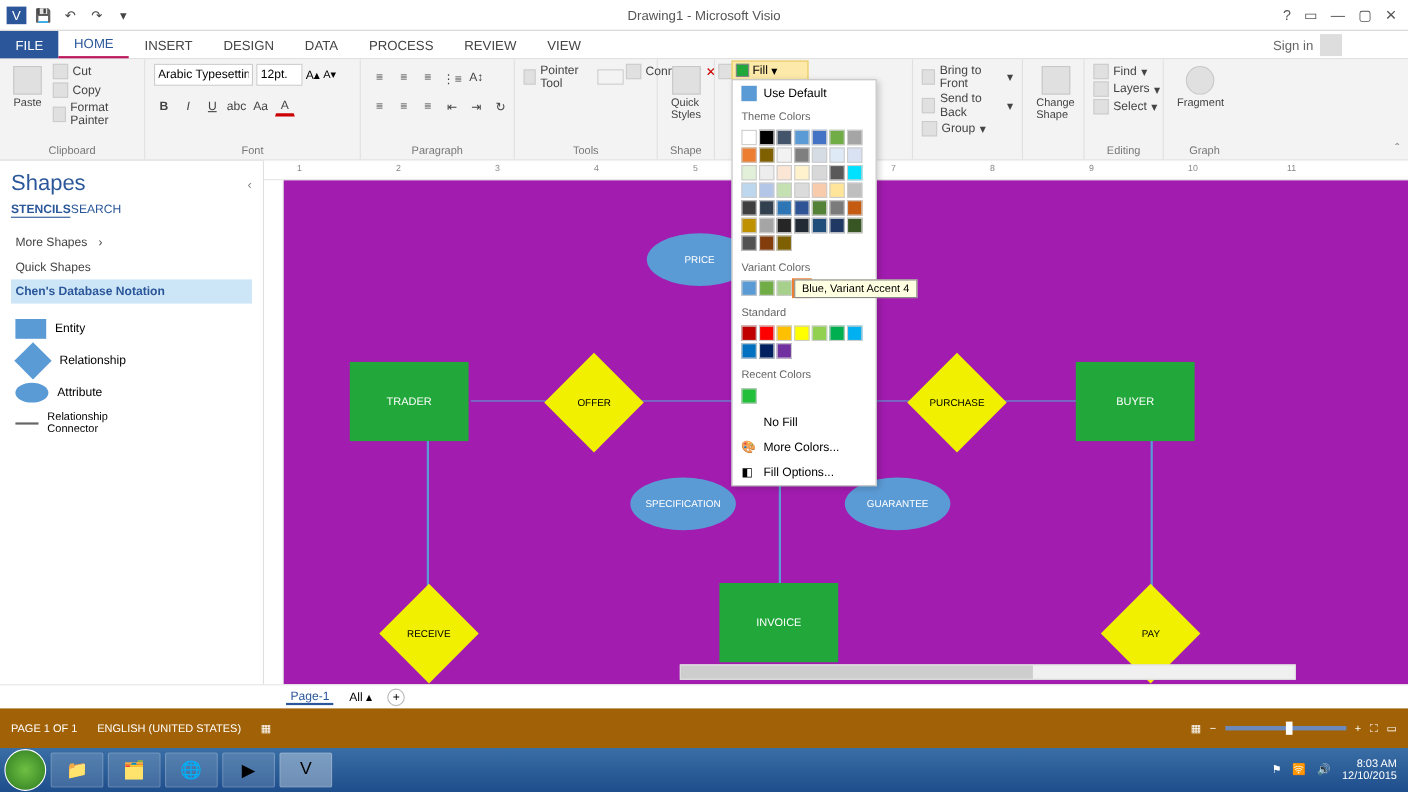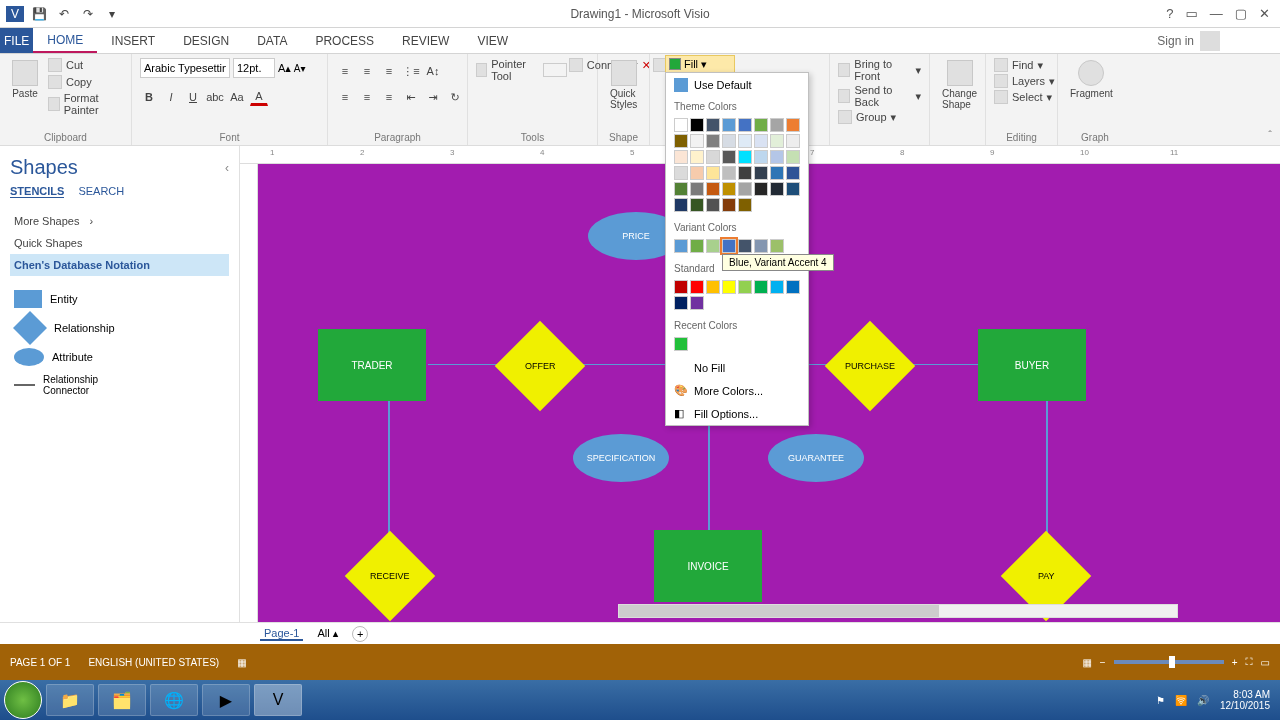--- a/index.html
+++ b/index.html
@@ -7,21 +7,21 @@
 
 
 .titlebar { height: 28px; background: #fff; display: flex; align-items: center; border-bottom: 1px solid #d4d4d4; position: relative; }
 .titlebar .left-icons { display: flex; gap: 8px; padding-left: 6px; align-items: center; }
 .titlebar .left-icons .ico { width: 16px; height: 16px; display: flex; align-items: center; justify-content: center; font-size: 12px; color: #444; }
 .titlebar .title { position: absolute; left: 50%; transform: translateX(-50%); font-size: 12px; color: #555; }
 .titlebar .win-controls { margin-left: auto; display: flex; gap: 12px; padding-right: 10px; font-size: 13px; color: #555; }
 
 
 .ribbon-tabs { height: 26px; background: #fff; display: flex; align-items: stretch; border-bottom: 1px solid #d4d4d4; }
-.file-tab { background: #2b579a; color: #fff; padding: 0 4px; display: flex; align-items: center; font-size: 12px; }
+.file-tab { background: #2b579a; color: #fff; padding: 0 14px; display: flex; align-items: center; font-size: 12px; }
 .rtab { padding: 0 14px; display: flex; align-items: center; font-size: 12px; color: #444; cursor: pointer; }
 .rtab.active { color: #2b579a; border-bottom: 2px solid #be185d; }
 .signin { margin-left: auto; padding-right: 60px; font-size: 12px; color: #666; display:flex; align-items:center; gap:6px;}
 .signin .avatar { width:20px; height:20px; background:#ddd; }
 
 
 .ribbon { height: 92px; background: #f3f3f3; border-bottom: 1px solid #dcdcdc; display: flex; position: relative; }
 .group { border-right: 1px solid #e0e0e0; padding: 4px 8px 2px 8px; display: flex; flex-direction: column; }
 .group .gbody { flex: 1; display: flex; gap: 6px; align-items: flex-start; }
 .group .glabel { font-size: 10px; color: #777; text-align: center; padding-top: 2px; }
@@ -34,21 +34,21 @@
 .font-select { width: 90px; height: 20px; border: 1px solid #ccc; font-size: 11px; padding: 0 3px; background:#fff;}
 .size-select { width: 42px; height: 20px; border: 1px solid #ccc; font-size: 11px; padding: 0 3px; background:#fff;}
 .icorow { display:flex; gap:4px; margin-top:4px;}
 .icorow span { width:18px; height:18px; display:flex; align-items:center; justify-content:center; font-size:11px; color:#444; border:1px solid transparent;}
 
 
 .workarea { display: flex; height: calc(720px - 28px - 26px - 92px - 22px - 36px - 40px); }
 .shapes-pane { width: 240px; border-right: 1px solid #e0e0e0; background: #fff; padding: 10px; }
 .shapes-pane h2 { font-size: 20px; font-weight: 400; color: #2b579a; display:flex; justify-content:space-between; align-items:center;}
 .shapes-pane h2 .chev { font-size:12px; color:#888;}
-.shapes-tabs { display: flex; gap: 14px; font-size: 11px; margin-top: 6px; color:#2b579a; }
+.shapes-tabs { display: flex; font-size: 11px; margin-top: 6px; color:#2b579a; }
 .shapes-tabs span.active { font-weight:600; border-bottom:1px solid #2b579a;}
 .shapes-list { margin-top:12px; font-size:11px; color:#444;}
 .shapes-list .row { padding:5px 4px; display:flex; align-items:center; gap:6px;}
 .shapes-list .row.sel { background:#cde6f7; color:#2b579a; font-weight:600;}
 .stencil-items { margin-top:10px; display:flex; flex-wrap:wrap;}
 .stencil-item { width:110px; display:flex; align-items:center; gap:8px; font-size:11px; padding:4px;}
 .shape-entity { width:28px; height:18px; background:#5b9bd5; }
 .shape-rel { width:24px; height:24px; background:#5b9bd5; transform:rotate(45deg);}
 .shape-attr { width:30px; height:18px; background:#5b9bd5; border-radius:50%;}
 .shape-line { width:30px; height:2px; background:#666;}
@@ -59,21 +59,21 @@
 .ruler-h span { position:absolute; top:2px;}
 .ruler-v { width:18px; position:absolute; left:0; top:18px; bottom:0; background:#fff; border-right:1px solid #ddd;}
 .canvas { position:absolute; left:18px; top:18px; right:0; bottom:0; background:#a21caf;}
 .ent { position:absolute; background:#22a83a; color:#fff; font-size:10px; display:flex; align-items:center; justify-content:center; width:108px; height:72px;}
 .rel { position:absolute; background:#f0f000; color:#000; font-size:9px; width:64px; height:64px; transform:rotate(45deg); display:flex; align-items:center; justify-content:center;}
 .rel span { transform:rotate(-45deg);}
 .attr { position:absolute; background:#5b9bd5; color:#fff; font-size:9px; width:96px; height:48px; border-radius:50%; display:flex; align-items:center; justify-content:center;}
 .conn { position:absolute; background:#5b9bd5; height:1px;}
 
 
-.fill-popup { position:absolute; left:665px; top:72px; width:144px; background:#fff; border:1px solid #c0c0c0; box-shadow:2px 2px 6px rgba(0,0,0,.2); z-index:50; font-size:11px;}
+.fill-popup { position:absolute; left:665px; top:72px; width:132px; background:#fff; border:1px solid #c0c0c0; box-shadow:2px 2px 6px rgba(0,0,0,.2); z-index:50; font-size:11px;}
 .fill-popup .fprow { padding:5px 8px; display:flex; align-items:center; gap:6px; }
 .fill-popup .sect { padding:4px 8px; color:#666; font-size:10px;}
 .swatches { display:flex; flex-wrap:wrap; gap:2px; padding:2px 8px 6px 8px;}
 .sw { width:14px; height:14px; border:1px solid #ccc; cursor:pointer;}
 .tooltip { position:absolute; left:722px; top:254px; background:#ffffe1; border:1px solid #888; padding:2px 6px; font-size:10px; z-index:60; white-space:nowrap;}
 
 
 .page-tabs { height:22px; background:#fff; border-top:1px solid #e0e0e0; display:flex; align-items:center; gap:14px; padding-left:260px; font-size:11px;}
 .page-tabs .pt { color:#2b579a; border-bottom:2px solid #2b579a; padding:0 4px;}
 

